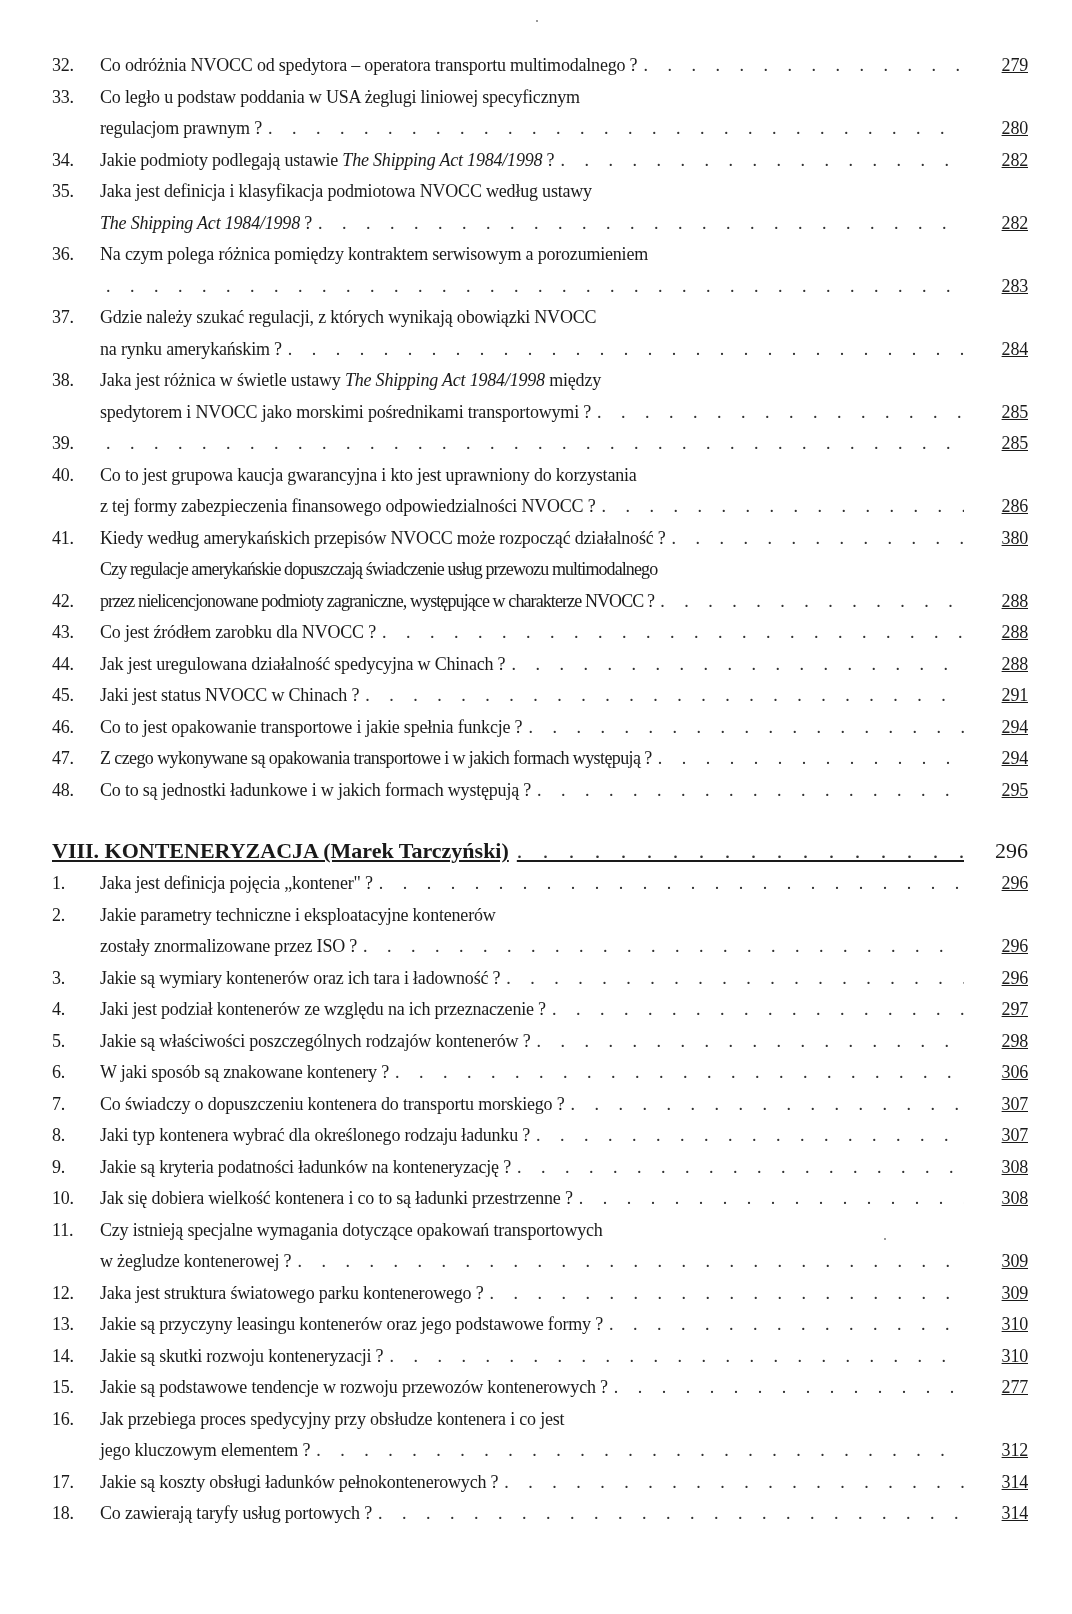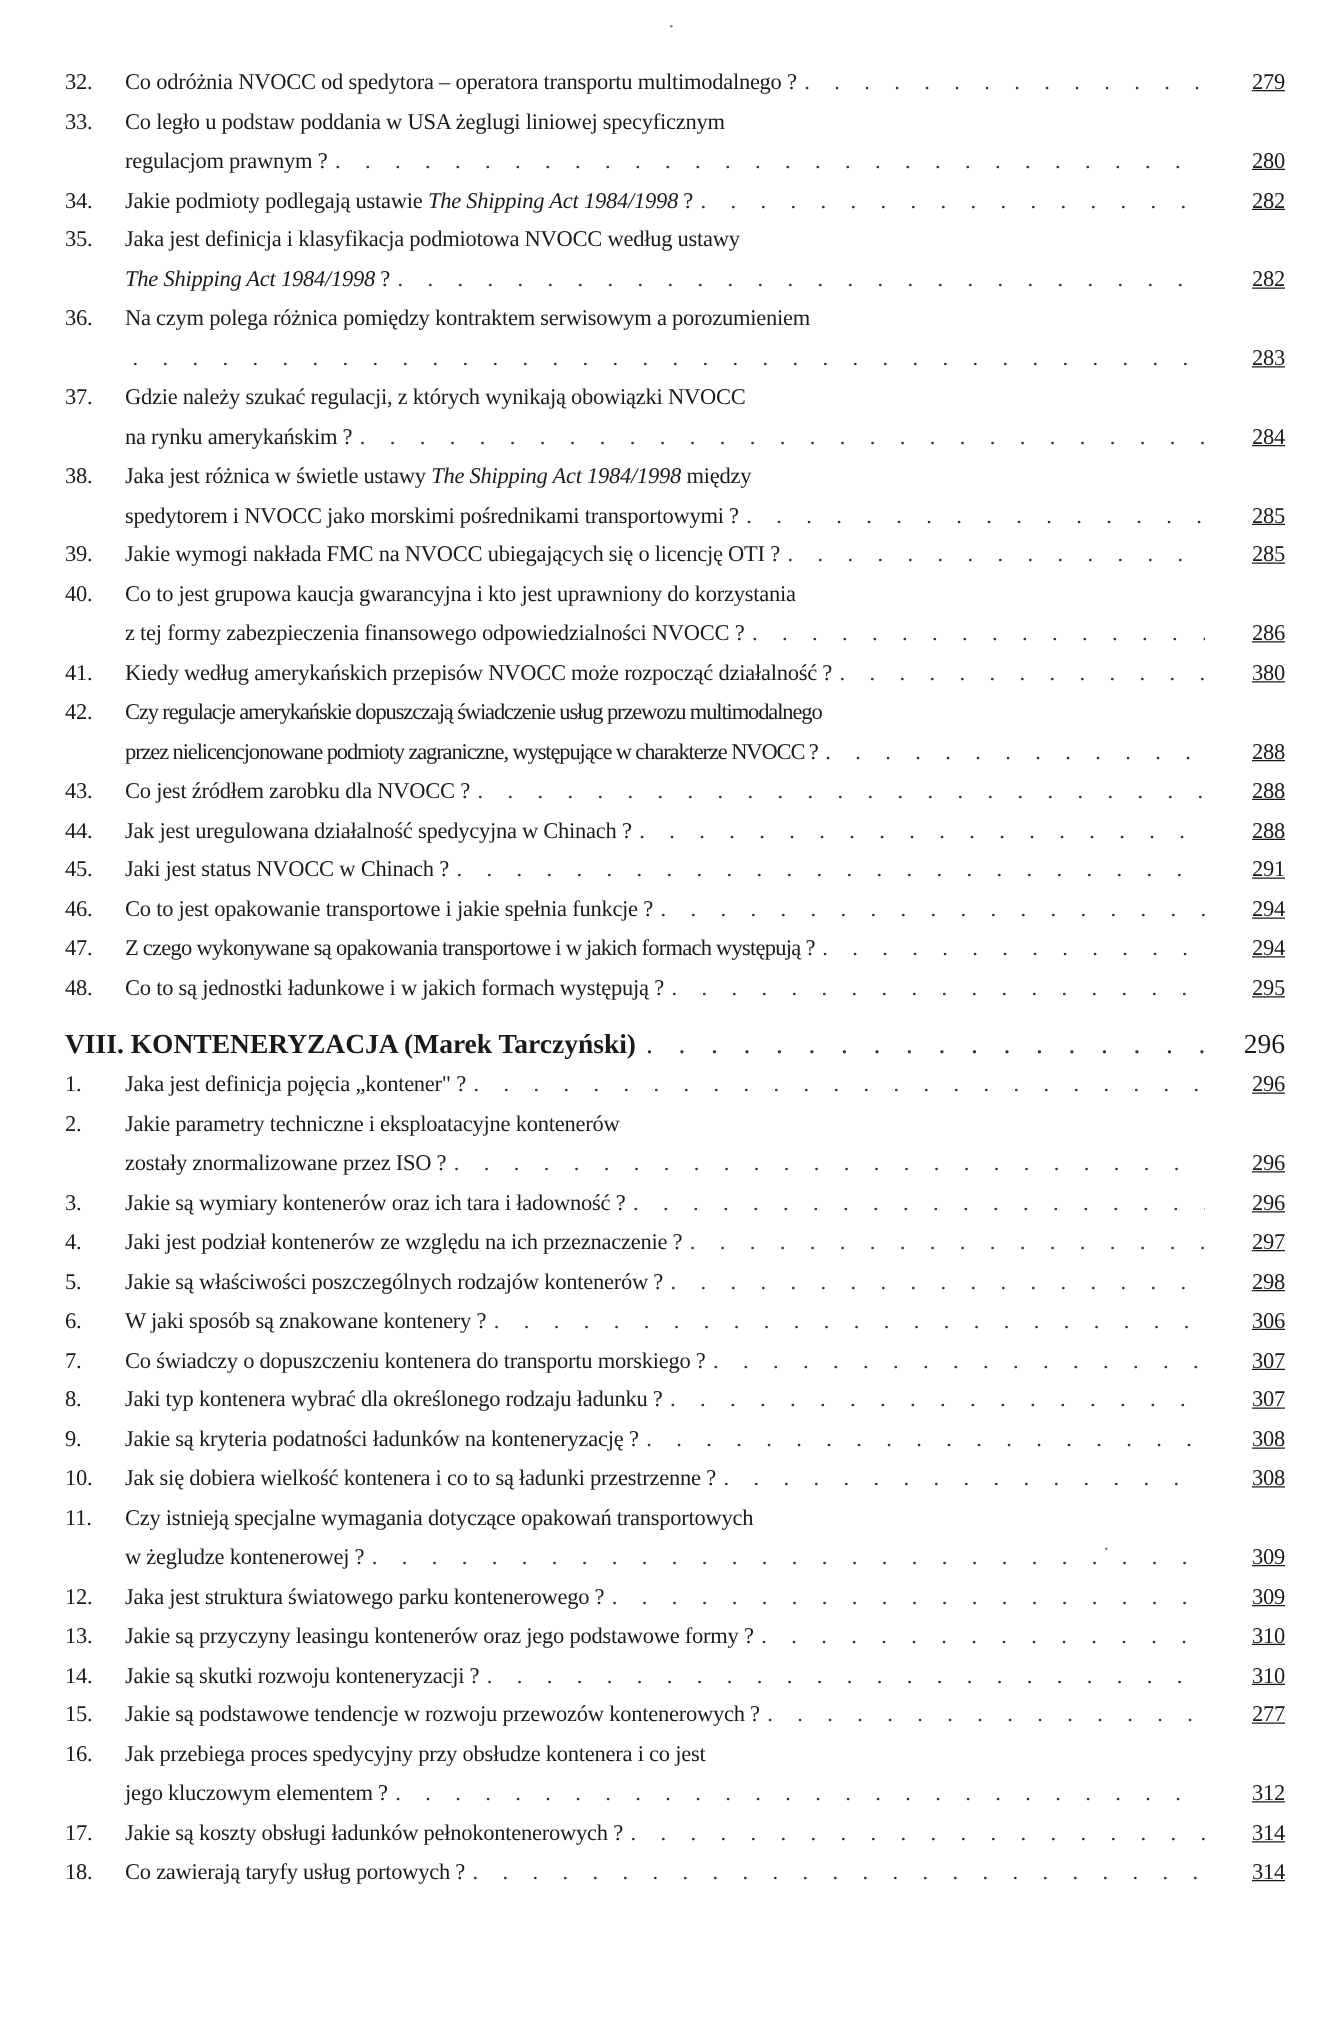--- a/index.html
+++ b/index.html
@@ -30,21 +30,21 @@
     flex: 1 1 auto; overflow: hidden; white-space: nowrap;
     letter-spacing: 7.5px; padding-left: 6px; color: #333;
   }
   .entry .page-no {
     position: absolute; right: 0; bottom: 0; width: 58px; text-align: right; text-decoration: underline;
   }
   .it { font-style: italic; }
   .chapter {
     position: relative;
     font-size: 22px; line-height: 30px; font-weight: bold;
-    margin-top: 14px; margin-bottom: 2px;
+    margin-top: 30px; margin-bottom: 2px; text-decoration: underline;
   }
   .chapter .last-line { display: flex; white-space: nowrap; margin-right: 64px; }
   .chapter .leader {
     flex: 1 1 auto; overflow: hidden; font-weight: normal;
     letter-spacing: 7.5px; padding-left: 8px; color: #333;
   }
   .chapter .page-no {
     position: absolute; right: 0; bottom: 0; width: 58px; text-align: right; font-weight: normal;
   }
   .stray-dot { position: absolute; width: 2px; height: 2px; background: #777; border-radius: 1px; }
@@ -134,21 +134,20 @@
             <span class="leader">. . . . . . . . . . . . . . . . . . . . . . . . . . . . . . . . . . . . . . . . . . . . . . . . . . . . . . . . . . . . . . . . . . . . . . . . . . . . . .</span>
           </div>
       </div>
       <span class="page-no">285</span>
     </div>
 
     <div class="entry">
       <span class="num">39.</span>
       <div class="body">
         <div class="last-line">
-            <span class="txt">Jakie wymogi nakłada FMC na NVOCC ubiegających się o licencję OTI ?</span>
             <span class="leader">. . . . . . . . . . . . . . . . . . . . . . . . . . . . . . . . . . . . . . . . . . . . . . . . . . . . . . . . . . . . . . . . . . . . . . . . . . . . . .</span>
           </div>
       </div>
       <span class="page-no">285</span>
     </div>
 
     <div class="entry">
       <span class="num">40.</span>
       <div class="body">
         <span class="line">Co to jest grupowa kaucja gwarancyjna i kto jest uprawniony do korzystania</span>
@@ -165,21 +164,21 @@
       <div class="body">
         <div class="last-line">
             <span class="txt">Kiedy według amerykańskich przepisów NVOCC może rozpocząć działalność ?</span>
             <span class="leader">. . . . . . . . . . . . . . . . . . . . . . . . . . . . . . . . . . . . . . . . . . . . . . . . . . . . . . . . . . . . . . . . . . . . . . . . . . . . . .</span>
           </div>
       </div>
       <span class="page-no">380</span>
     </div>
 
     <div class="entry" style="letter-spacing:-0.9px;">
-      <span class="num" style="letter-spacing:-0.2px;">42.</span>
+      <span class="num" style="letter-spacing:-0.2px;margin-top:32px;">42.</span>
       <div class="body">
         <span class="line">Czy regulacje amerykańskie dopuszczają świadczenie usług przewozu multimodalnego</span>
         <div class="last-line">
             <span class="txt">przez nielicencjonowane podmioty zagraniczne, występujące w charakterze NVOCC ?</span>
             <span class="leader">. . . . . . . . . . . . . . . . . . . . . . . . . . . . . . . . . . . . . . . . . . . . . . . . . . . . . . . . . . . . . . . . . . . . . . . . . . . . . .</span>
           </div>
       </div>
       <span class="page-no" style="letter-spacing:-0.2px;">288</span>
     </div>
 

